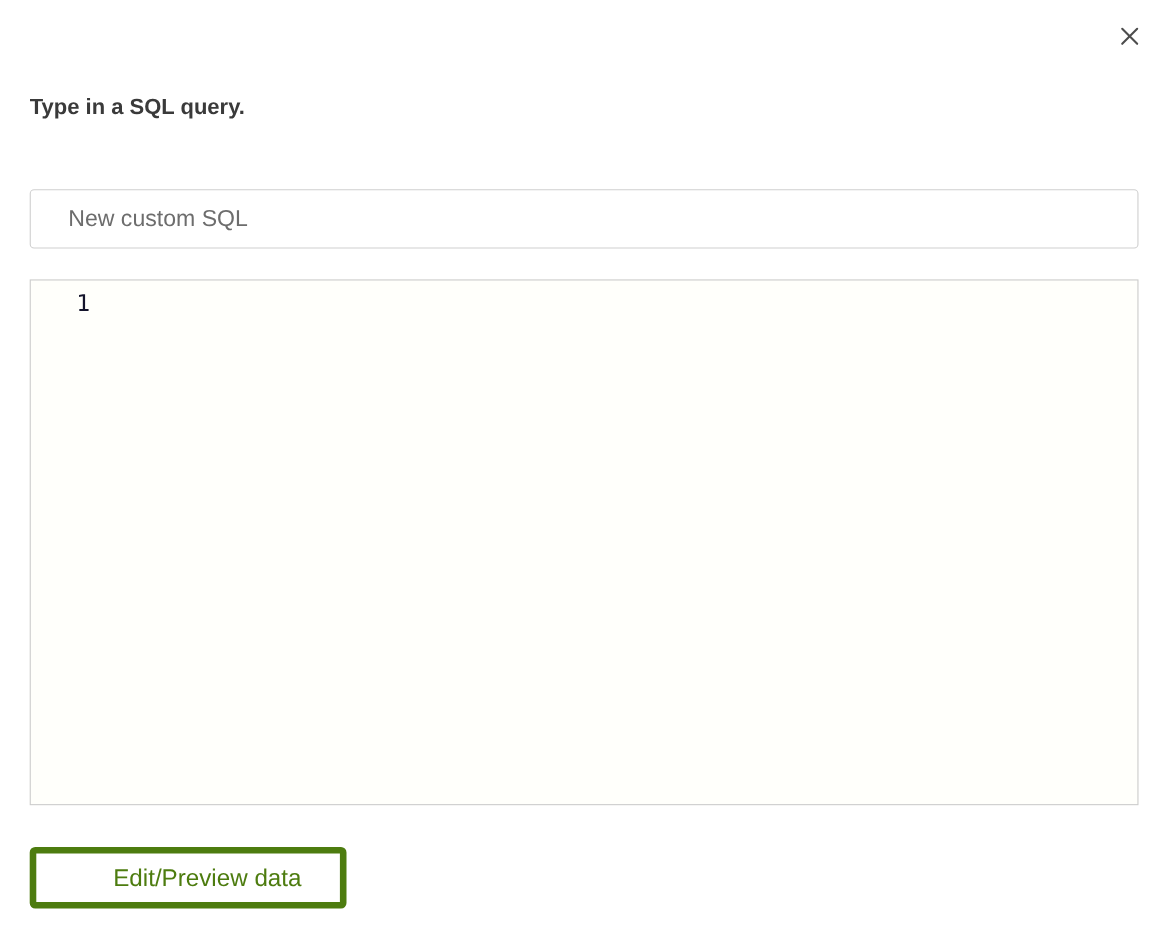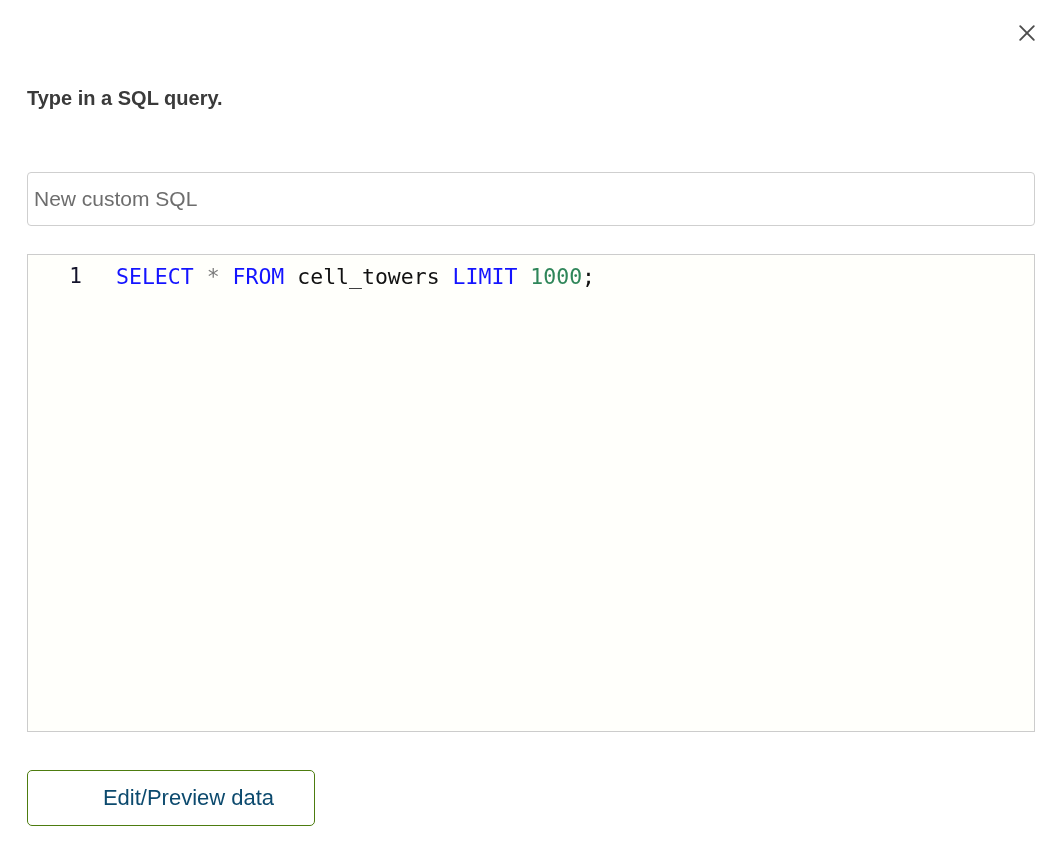--- a/index.html
+++ b/index.html
@@ -65,21 +65,21 @@
   .name-input {
     position: absolute;
     left: 27px;
     top: 172px;
     width: 1008px;
     height: 54px;
     box-sizing: border-box;
     border: 1px solid #cfcfcf;
     border-radius: 4px;
     background: #ffffff;
-    padding: 0 6px;
+    padding: 0 34px;
     font-family: "Liberation Sans", sans-serif;
     font-size: 21px;
     color: #0c4a6e;
     outline: none;
   }
   .name-input::placeholder {
     color: #6d6d6d;
     opacity: 1;
   }
 
@@ -148,22 +148,22 @@
     justify-content: center;
     cursor: pointer;
     user-select: none;
     white-space: nowrap;
   }
 
   .btn-secondary {
     left: 27px;
     width: 288px;
     background: #ffffff;
-    border: 1px solid #4d7c0f;
-    color: #0c4a6e;
+    border: 6px solid #4d7c0f;
+    color: #4d7c0f;
     padding-left: 35px;
   }
 
   .btn-primary {
     left: 789px;
     width: 246px;
     background: #4b9cd3;
     border: 1px solid #4b9cd3;
     color: #ffffff;
   }
@@ -182,20 +182,19 @@
     </span>
   </div>
 
   <div class="dialog-subtitle">Type in a SQL query.</div>
 
   <input class="name-input" type="text" placeholder="New custom SQL" style="">
 
   <div class="sql-editor">
     <div class="code-line">
       <div class="gutter">1</div>
-      <div class="code-content"><span class="tok-keyword">SELECT</span> <span class="tok-operator">*</span> <span class="tok-keyword">FROM</span> <span class="tok-ident">cell_towers</span> <span class="tok-keyword">LIMIT</span> <span class="tok-number">1000</span><span class="tok-punct">;</span></div>
     </div>
   </div>
 
   <div class="btn btn-secondary">Edit/Preview data</div>
 
 
 </div>
 
 </body></html>

